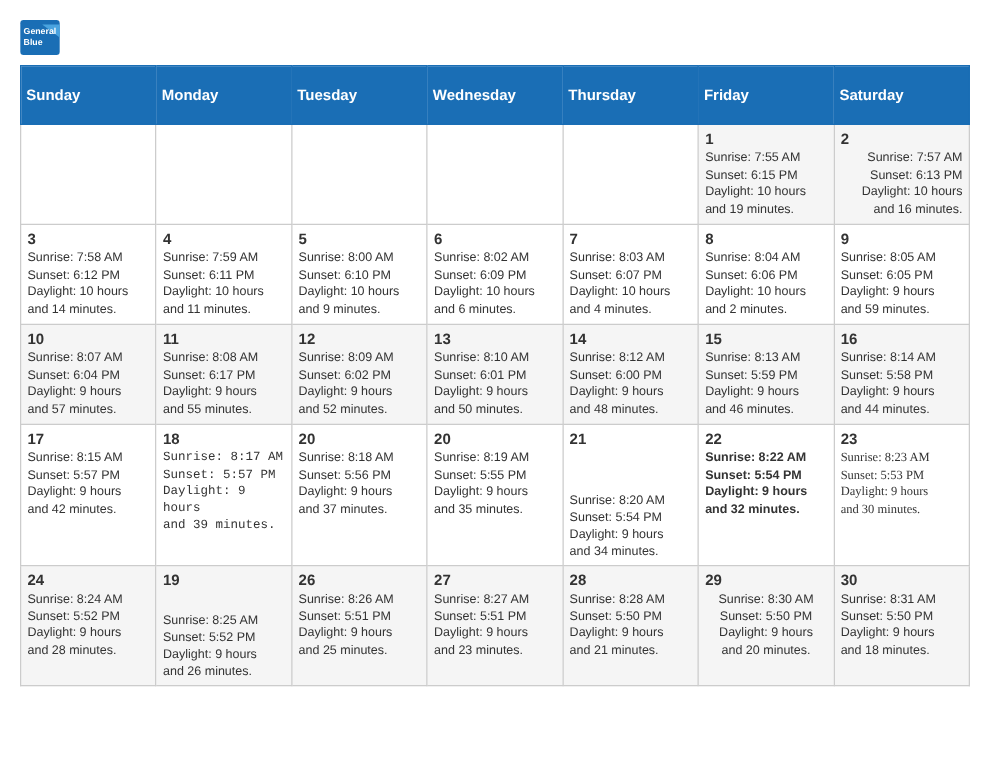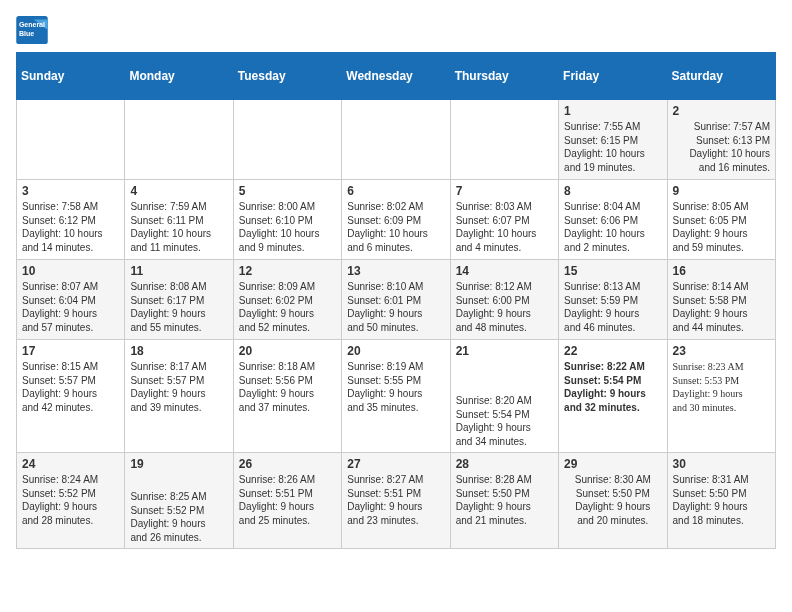--- a/index.html
+++ b/index.html
@@ -231,21 +231,21 @@
       <tr>
         <td>
           <span class="day-num">17</span>
           <div class="day-info" style="white-space: pre-line;">Sunrise: 8:15 AM
 Sunset: 5:57 PM
 Daylight: 9 hours
 and 42 minutes.</div>
         </td>
         <td>
           <span class="day-num">18</span>
-          <div class="day-info" style="white-space: pre-line;">Sunrise: 8:17 AM
+          <div class="day-info" style="white-space: pre-line; font-family: Liberation Mono, monospace;">Sunrise: 8:17 AM
 Sunset: 5:57 PM
 Daylight: 9 hours
 and 39 minutes.</div>
         </td>
         <td>
           <span class="day-num">20</span>
           <div class="day-info" style="white-space: pre-line;">Sunrise: 8:18 AM
 Sunset: 5:56 PM
 Daylight: 9 hours
 and 37 minutes.</div>

